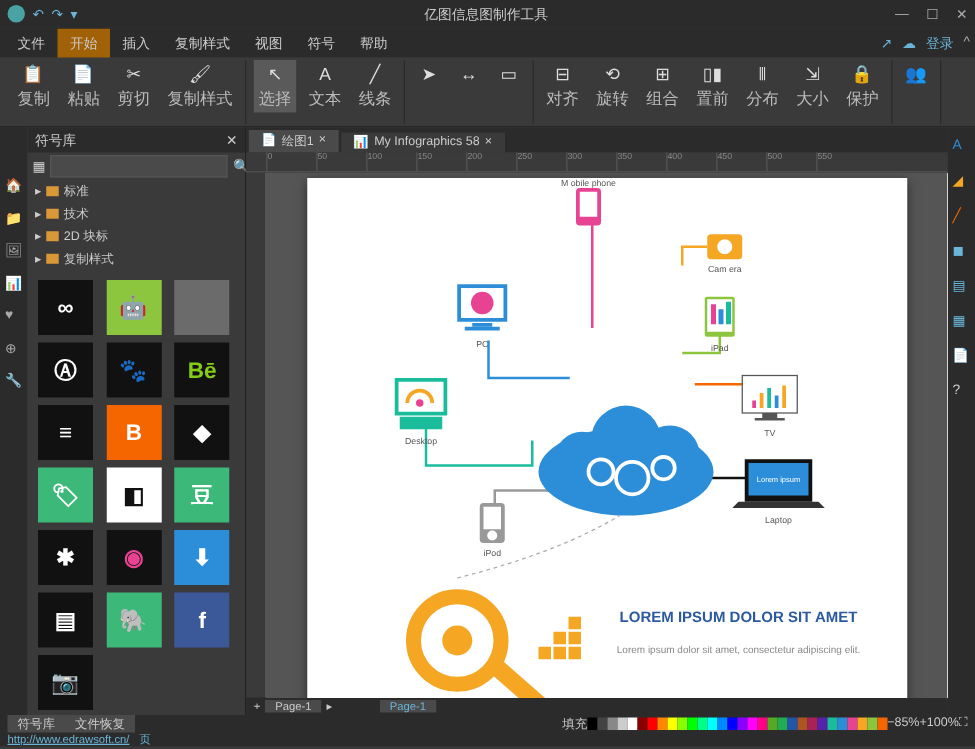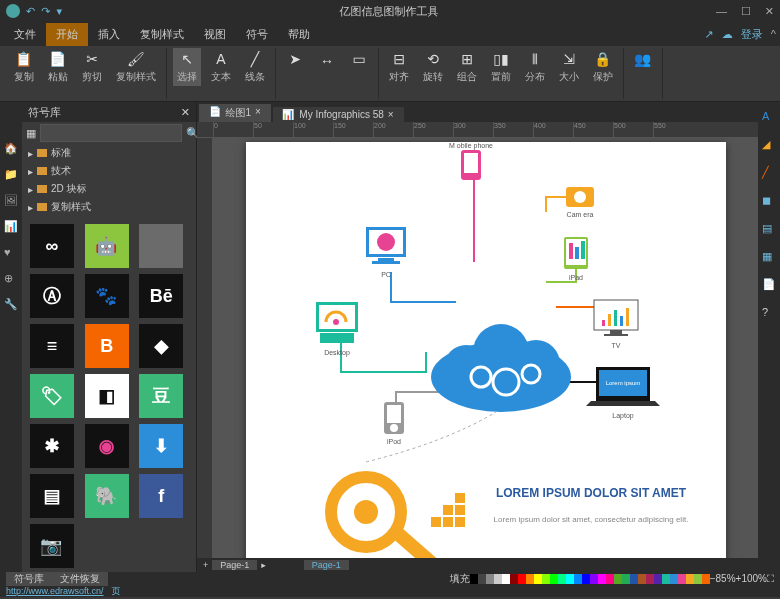--- a/index.html
+++ b/index.html
@@ -16,21 +16,21 @@
 .menubar .tab.active { background: #a16207; }
 .menubar .spacer { flex: 1; }
 .menubar .right { display: flex; gap: 8px; align-items: center; color: #6bb5d8; }
 
 .ribbon { height: 56px; background: #3a3a3a; display: flex; border-bottom: 1px solid #222; padding: 2px 4px; }
 .rgroup { display: flex; flex-direction: column; align-items: center; padding: 0 6px; border-right: 1px solid #2a2a2a; }
 .rgroup .icons { display: flex; gap: 6px; }
 .rbtn { display: flex; flex-direction: column; align-items: center; gap: 2px; padding: 2px 4px; cursor: pointer; }
 .rbtn.sel { background: #5a5a5a; }
 .rbtn .ic { width: 18px; height: 18px; display: flex; align-items: center; justify-content: center; color: #ddd; font-size: 14px; }
-.rbtn .lbl { font-size: 10px; color: #bbb; }
+.rbtn .lbl { font-size: 13px; color: #bbb; }
 
 .main { display: flex; height: 470px; }
 
 .leftbar { width: 22px; background: #2b2b2b; display: flex; flex-direction: column; gap: 12px; padding-top: 40px; align-items: center; }
 .leftbar .ic { width: 14px; height: 14px; color: #aaa; cursor: pointer; }
 
 .symlib { width: 175px; background: #3a3a3a; border-right: 1px solid #222; display: flex; flex-direction: column; }
 .symlib-hdr { height: 20px; background: #2b2b2b; display: flex; align-items: center; padding: 0 6px; color: #ccc; font-size: 11px; }
 .symlib-search { height: 22px; display: flex; align-items: center; padding: 2px 4px; gap: 4px; }
 .symlib-search input { flex: 1; background: #4a4a4a; border: 1px solid #555; color: #ccc; height: 18px; padding: 0 4px; font-size: 10px; }
@@ -231,21 +231,21 @@
           <span class="fold"></span>
           <span>复制样式</span>
         </div>
       </div>
     <div class="symlib-grid" id="symlib-grid">
         <div class="cell" style="background: rgb(17, 17, 17); color: rgb(255, 255, 255); font-size: 18px;">∞</div>
         <div class="cell" style="background: rgb(140, 198, 63); color: rgb(255, 255, 255); font-size: 18px;">🤖</div>
         <div class="cell" style="background: rgb(107, 107, 107); color: rgb(255, 255, 255); font-size: 18px;"></div>
         <div class="cell" style="background: rgb(17, 17, 17); color: rgb(255, 255, 255); font-size: 18px;">Ⓐ</div>
         <div class="cell" style="background: rgb(17, 17, 17); color: rgb(255, 255, 255); font-size: 18px;">🐾</div>
-        <div class="cell" style="background: rgb(17, 17, 17); color: #ffffff; font-size: 18px;">Bē</div>
+        <div class="cell" style="background: rgb(17, 17, 17); color: #84cc16; font-size: 18px;">Bē</div>
         <div class="cell" style="background: rgb(17, 17, 17); color: rgb(255, 255, 255); font-size: 18px;">≡</div>
         <div class="cell" style="background: rgb(245, 102, 0); color: rgb(255, 255, 255); font-size: 18px;">B</div>
         <div class="cell" style="background: rgb(17, 17, 17); color: rgb(255, 255, 255); font-size: 18px;">◆</div>
         <div class="cell" style="background: rgb(60, 184, 120); color: rgb(255, 255, 255); font-size: 18px;">🏷</div>
         <div class="cell" style="background: rgb(255, 255, 255); color: rgb(17, 17, 17); font-size: 18px;">◧</div>
         <div class="cell" style="background: rgb(60, 184, 120); color: rgb(255, 255, 255); font-size: 18px;">豆</div>
         <div class="cell" style="background: rgb(17, 17, 17); color: rgb(255, 255, 255); font-size: 18px;">✱</div>
         <div class="cell" style="background: rgb(17, 17, 17); color: rgb(232, 67, 147); font-size: 18px;">◉</div>
         <div class="cell" style="background: rgb(44, 142, 216); color: rgb(255, 255, 255); font-size: 18px;">⬇</div>
         <div class="cell" style="background: rgb(17, 17, 17); color: rgb(255, 255, 255); font-size: 18px;">▤</div>

